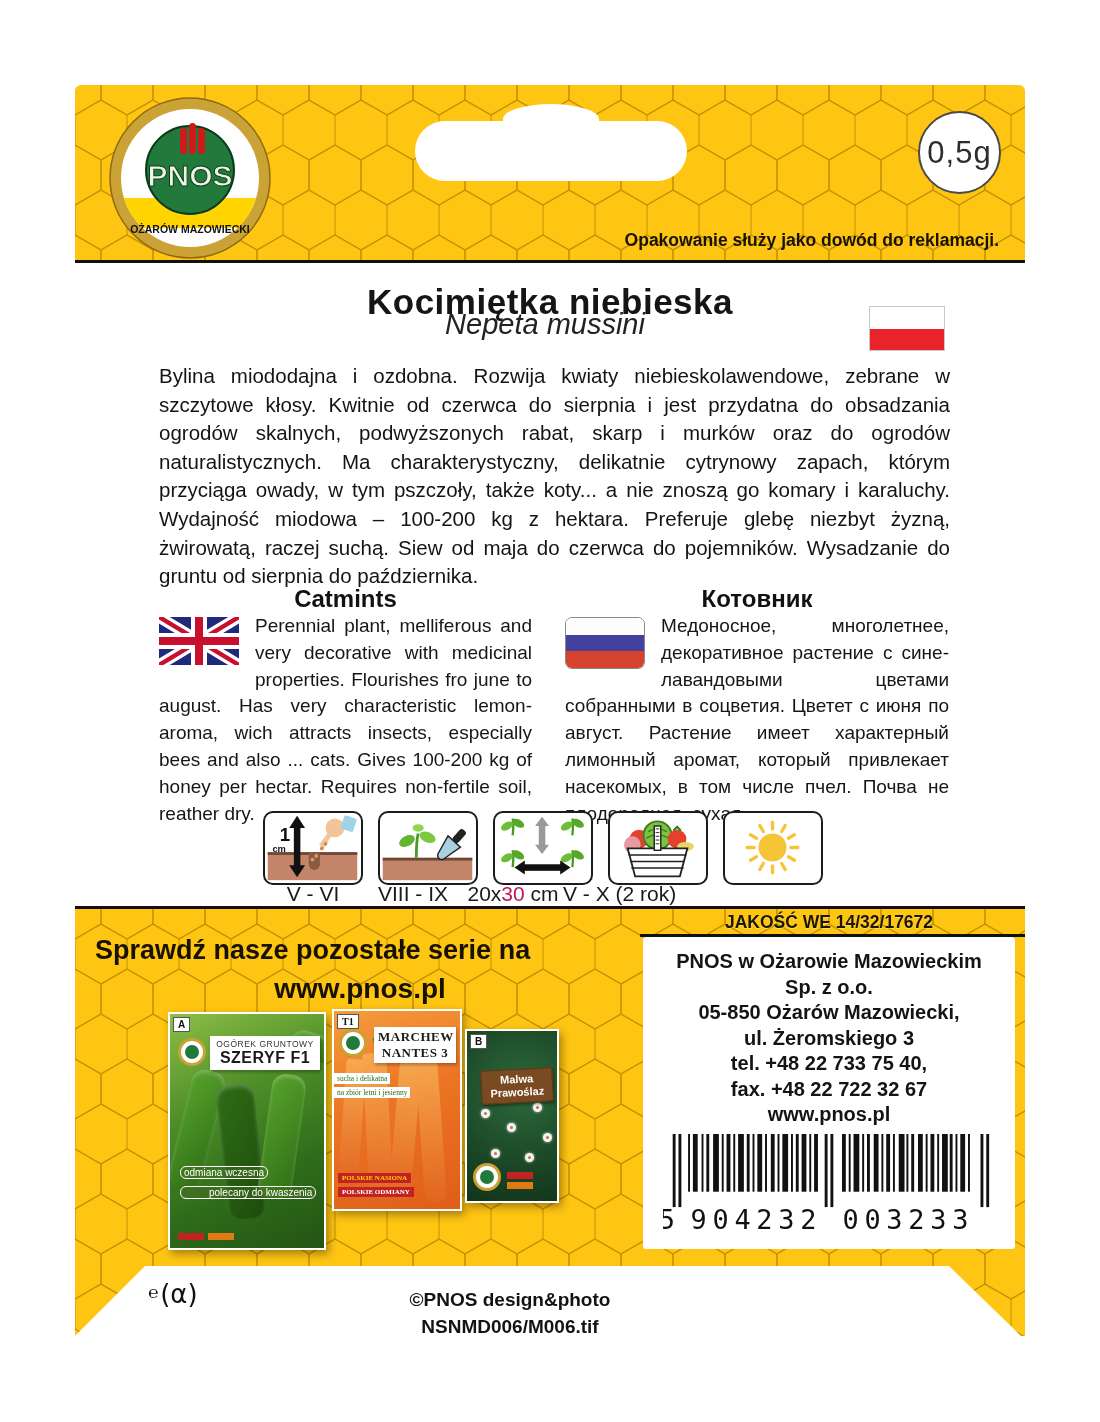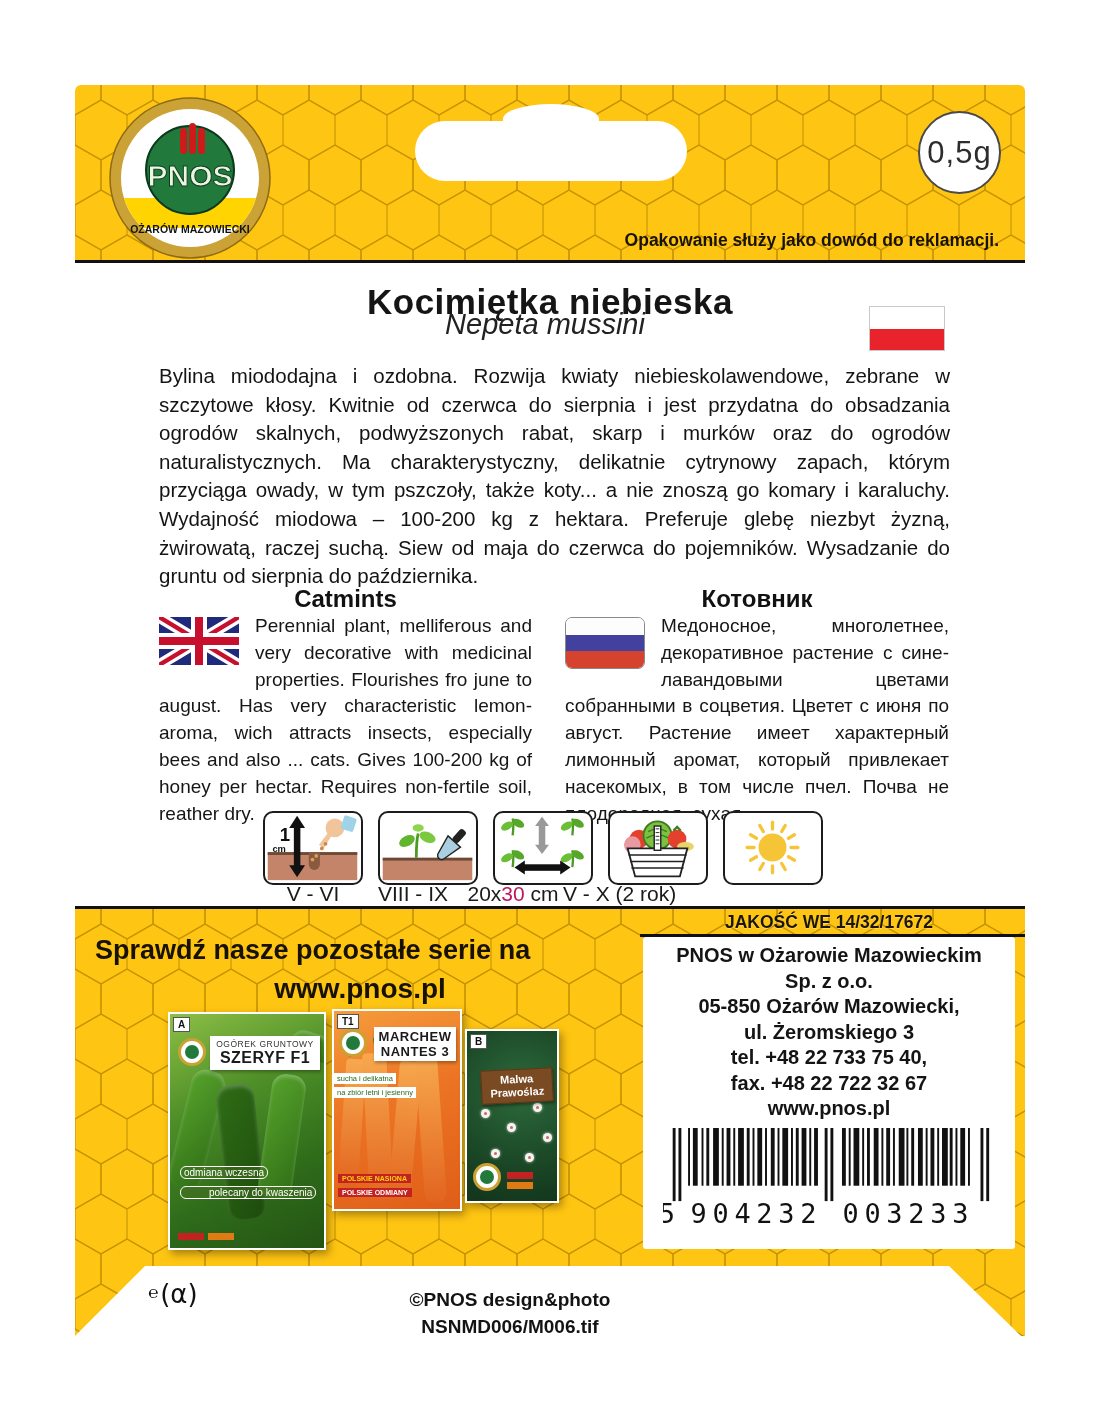--- a/index.html
+++ b/index.html
@@ -47,28 +47,28 @@
   .divider { left:75px; top:906px; width:950px; height:3px; background:#101010; }
 
   
   .bottom { left:75px; top:909px; width:950px; height:436px; clip-path:polygon(0px 0px, 950px 0px, 950px 427px, 946px 427px, 874px 357px, 70px 357px, 0px 427px); }
   .bottom .bg { position:absolute; left:0; top:0; }
   .promo-h1 { position:absolute; left:20px; top:26px; width:530px; font-size:27px; font-weight:bold; color:#171100; }
   .promo-h2 { position:absolute; left:20px; top:64px; width:530px; text-align:center; font-size:28px; font-weight:600; color:#171100; }
 
   .contact-line { position:absolute; left:565px; top:25px; width:385px; height:3px; background:#101010; }
   .quality { position:absolute; left:568px; top:3px; width:372px; text-align:center; font-size:17.5px; font-weight:bold; color:#1c1600; text-shadow:0 1px 0 rgba(255,255,255,.35); }
-  .contact-box { position:absolute; left:568px; top:28px; width:372px; height:312px; background:#fff; border-radius:3px; padding-top:6px; }
+  .contact-box { position:absolute; left:568px; top:28px; width:372px; height:312px; background:#fff; border-radius:3px; padding-top:12px; }
   .contact-box .line { text-align:center; font-size:20px; font-weight:bold; line-height:25.5px; color:#141414; }
   .barcode { display:block; margin:6px auto 0; }
 
   
   .packet { position:absolute; border:2px solid #fff; box-shadow:3px 4px 8px rgba(0,0,0,.35); overflow:hidden; }
   .pk-a { left:93px; top:103px; width:158px; height:238px; background:linear-gradient(155deg,#8cbf46 0%,#4f8f28 35%,#2e6b1a 70%,#245414 100%); }
-  .pk-b { left:257px; top:100px; width:130px; height:202px; background:linear-gradient(160deg,#f59c3c 0%,#ec7424 45%,#e05e18 100%); }
+  .pk-b { left:257px; top:100px; width:130px; height:202px; background:linear-gradient(160deg,#f59c3c 0%,#ec7424 45%,#e05e18 100%);font-family:Liberation Serif, serif; }
   .pk-c { left:390px; top:120px; width:94px; height:174px; background:radial-gradient(circle at 60% 35%, #2e6b3c 0%, #1c4a28 55%, #12341b 100%); }
   .corner-tag { position:absolute; left:3px; top:3px; background:#fff; color:#111; font-size:10px; font-weight:bold; padding:1px 4px; border:1px solid #555; }
   .cuke { position:absolute; border-radius:14px; background:linear-gradient(120deg,#57a32c,#2f6e16); box-shadow:inset 0 3px 4px rgba(255,255,255,.25); }
   .pk-label { position:absolute; background:#fff; text-align:center; padding:3px 6px; box-shadow:1px 2px 3px rgba(0,0,0,.3); }
   .pk-label .cat { font-size:8.5px; letter-spacing:.5px; color:#333; }
   .pk-label .nm { font-size:16px; font-weight:bold; color:#1a1a1a; letter-spacing:.5px; }
   .minilogo { position:absolute; width:28px; height:28px; border-radius:50%; background:#fff; border:3px solid #c9a233; display:flex; align-items:center; justify-content:center; }
   .minilogo i { display:block; width:14px; height:14px; border-radius:50%; background:#217a3c; }
   .pk-note { position:absolute; font-size:10px; color:#fff; border:1px solid #fff; padding:0 3px; border-radius:6px; background:rgba(70,110,35,.45); white-space:nowrap; }
   .carrot { position:absolute; border-radius:4px 4px 10px 10px; background:linear-gradient(#f7a84e,#e2641f); }

